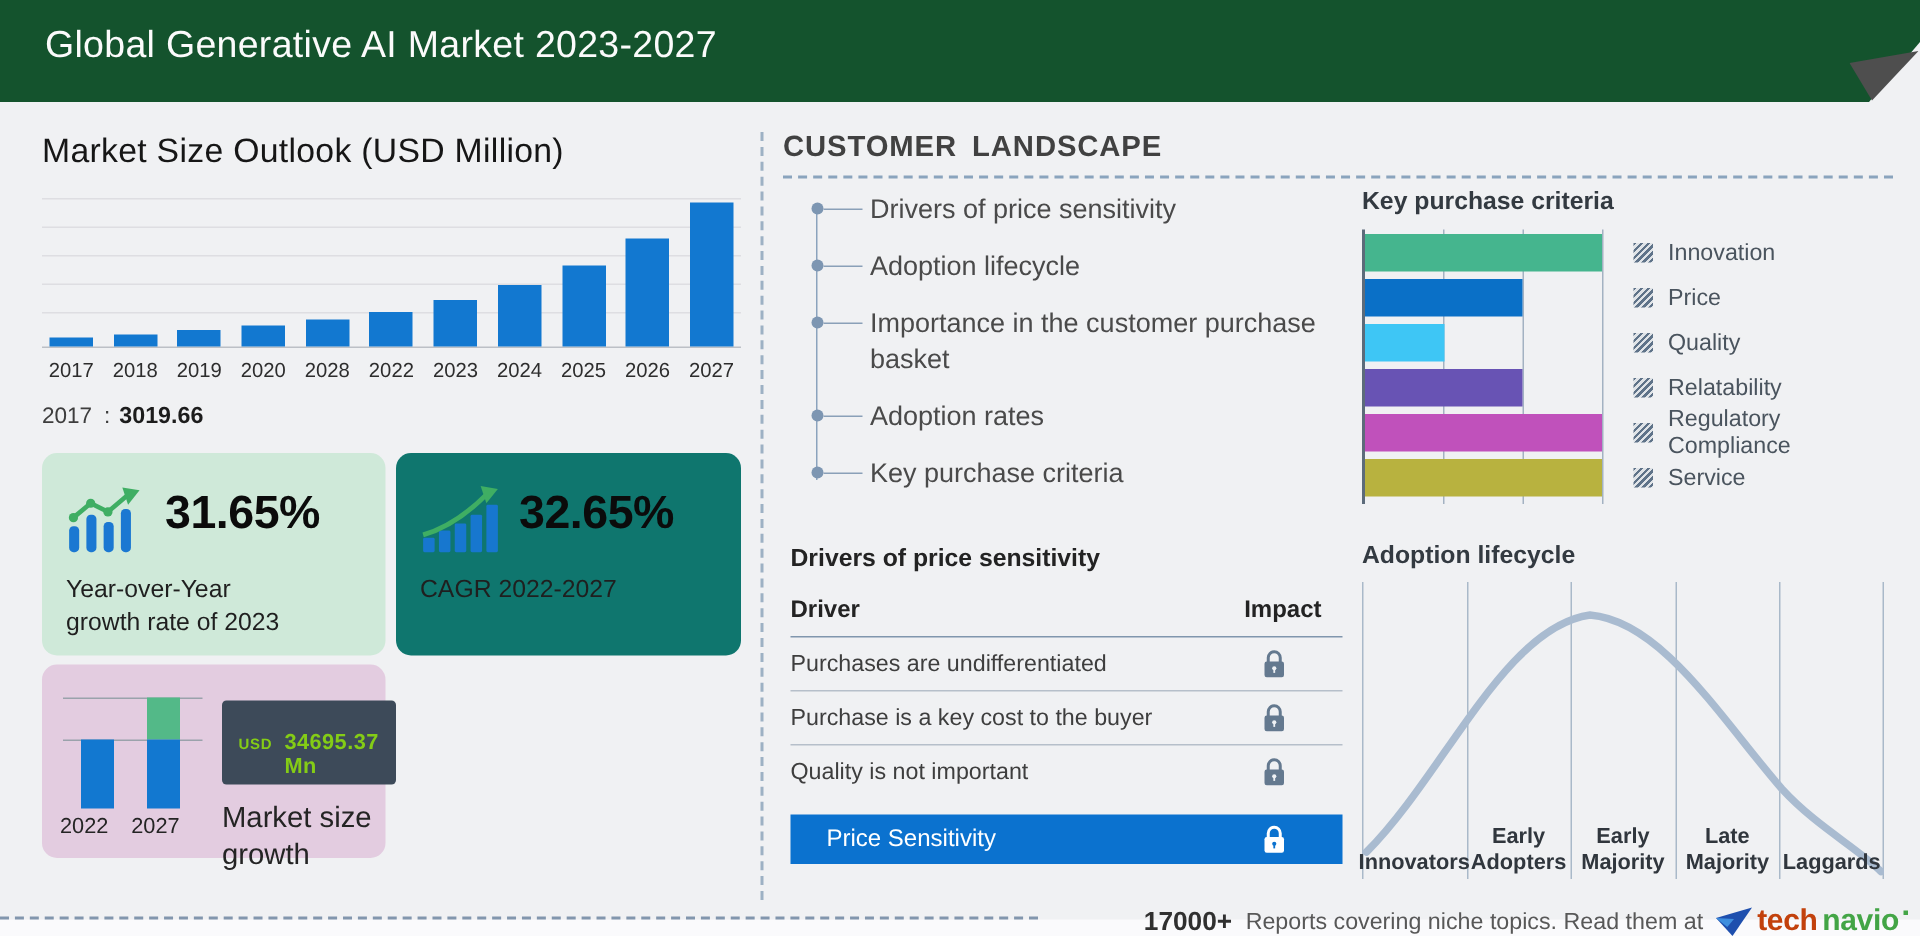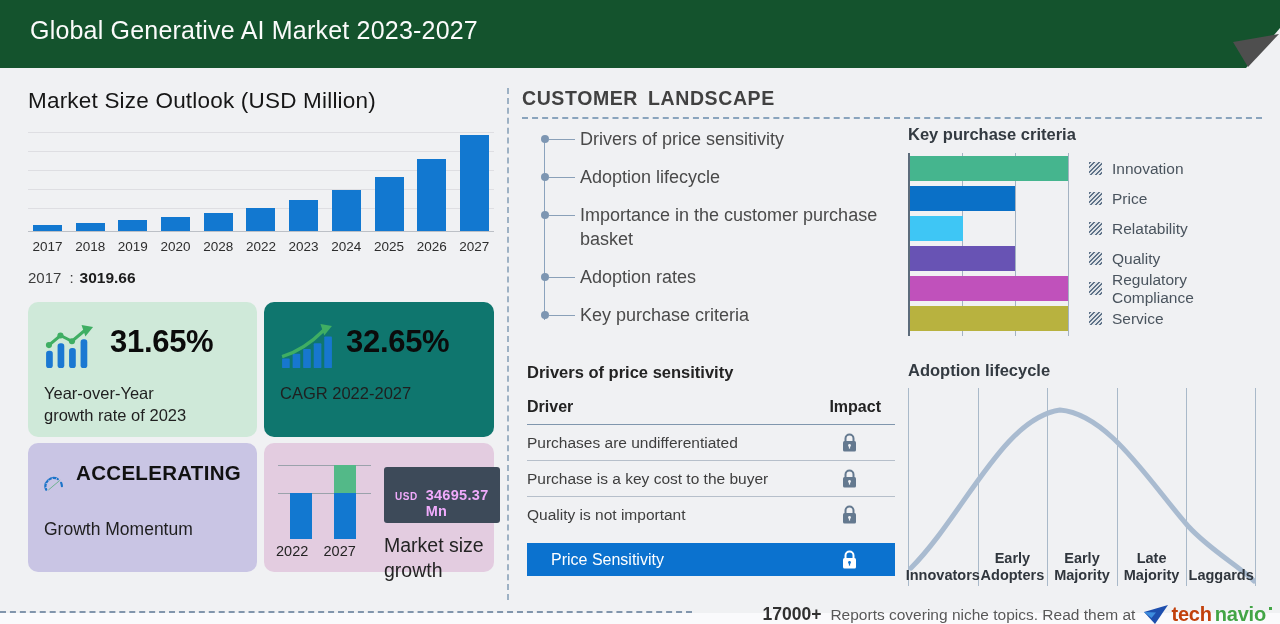--- a/index.html
+++ b/index.html
@@ -41,21 +41,21 @@
   .accel{font-size:20.5px;font-weight:700;color:#111;letter-spacing:.3px;}
   
   .bx-pink{display:flex;gap:13px;}
   #mini{width:95px;position:relative;}
   #mini-chart{position:relative;height:84px;}
   .mini-hline{position:absolute;left:2px;right:0;height:1px;background:#9aa2ab;}
   .mini-bar{position:absolute;width:22px;}
   #mini-years{display:flex;margin-top:4px;font-size:14.5px;color:#242424;}
   #mini-years span{width:48px;}
   #growth-right{flex:1;padding-top:12px;}
-  #usd-badge{display:inline-flex;align-items:baseline;gap:8px;background:#3d4a59;color:#f0abfc;border-radius:3px;padding:4px 11px;}
+  #usd-badge{display:inline-flex;align-items:baseline;gap:8px;background:#3d4a59;color:#84cc16;border-radius:3px;padding:4px 11px;}
   #usd-badge .usd{font-size:10px;font-weight:700;letter-spacing:.5px;}
   #usd-badge .amt{font-size:14.5px;font-weight:700;letter-spacing:.3px;margin-top:16px;}
   #growth-label{margin-top:10px;font-size:19.5px;color:#242424;line-height:1.3;}
   
   #div-v{position:absolute;left:507px;top:88px;height:512px;border-left:2px dashed #9db1c4;}
   #footer-line{position:absolute;left:0;top:611px;width:692px;border-top:2px dashed #8296ad;}
   
   #cl-head{position:absolute;left:522px;top:87px;width:740px;border-bottom:2px dashed #8aa4bd;padding-bottom:7px;}
   #cl-title{font-size:19.5px;font-weight:700;color:#414141;letter-spacing:.6px;word-spacing:4px;}
   #cl-list{position:absolute;left:522px;top:120px;width:375px;}
@@ -208,36 +208,20 @@
           <rect x="35" y="20" width="8" height="26" rx="1" fill="#1777cf"></rect>
           <rect x="46" y="13" width="8" height="33" rx="1" fill="#1777cf"></rect>
           <path d="M2 34 C16 30 32 20 46 6" fill="none" stroke="#3fae63" stroke-width="3.4"></path>
           <polygon points="42,0 54,2 46,12" fill="#3fae63"></polygon>
         </svg>
         <span class="pct">32.65%</span>
       </div>
       <div class="desc">CAGR 2022-2027</div>
     </div>
 
-    <div class="box row2 bx-purple">
-      <div class="stat-top" style="margin-top:6px;">
-        <svg width="56" height="44" viewBox="0 0 56 46">
-          <path d="M6.2 41.7 A23 23 0 0 1 38.5 12.1" fill="none" stroke="#1b74c9" stroke-width="6" stroke-linecap="round"></path>
-          <path d="M47.8 22.3 A23 23 0 0 1 50 32" fill="none" stroke="#1b74c9" stroke-width="6" stroke-linecap="round"></path>
-          <line x1="10.3" y1="35.0" x2="3.4" y2="36.2" stroke="#c9c5e4" stroke-width="2.4"></line>
-          <line x1="11.0" y1="26.2" x2="4.4" y2="23.8" stroke="#c9c5e4" stroke-width="2.4"></line>
-          <line x1="16.1" y1="19.0" x2="11.6" y2="13.6" stroke="#c9c5e4" stroke-width="2.4"></line>
-          <line x1="24.0" y1="15.3" x2="22.8" y2="8.4" stroke="#c9c5e4" stroke-width="2.4"></line>
-          <line x1="32.8" y1="16.0" x2="35.2" y2="9.4" stroke="#c9c5e4" stroke-width="2.4"></line>
-          <polygon points="10,45 14.5,40 46,13 43,17.5" fill="#3aa85f"></polygon>
-        </svg>
-        <span class="accel">ACCELERATING</span>
-      </div>
-      <div class="desc" style="font-size:17.5px">Growth Momentum</div>
-    </div>
 
     <div class="box row2 bx-pink">
       <div id="mini">
         <div id="mini-chart">
           <div class="mini-hline" style="top:10px"></div>
           <div class="mini-hline" style="top:38px"></div>
           <div class="mini-bar" style="left:14px;top:38px;height:46px;background:#1278d0"></div>
           <div class="mini-bar" style="left:58px;top:10px;height:28px;background:#53b988"></div>
           <div class="mini-bar" style="left:58px;top:38px;height:46px;background:#1278d0"></div>
         </div>
@@ -346,25 +330,25 @@
         <div class="leg">
           <span class="swatch"></span>
           <span>Innovation</span>
         </div>
         <div class="leg">
           <span class="swatch"></span>
           <span>Price</span>
         </div>
         <div class="leg">
           <span class="swatch"></span>
+          <span>Quality</span>
+        </div>
+        <div class="leg">
+          <span class="swatch"></span>
           <span>Relatability</span>
-        </div>
-        <div class="leg">
-          <span class="swatch"></span>
-          <span>Quality</span>
         </div>
         <div class="leg">
           <span class="swatch"></span>
           <span>Regulatory Compliance</span>
         </div>
         <div class="leg">
           <span class="swatch"></span>
           <span>Service</span>
         </div>
       </div>

